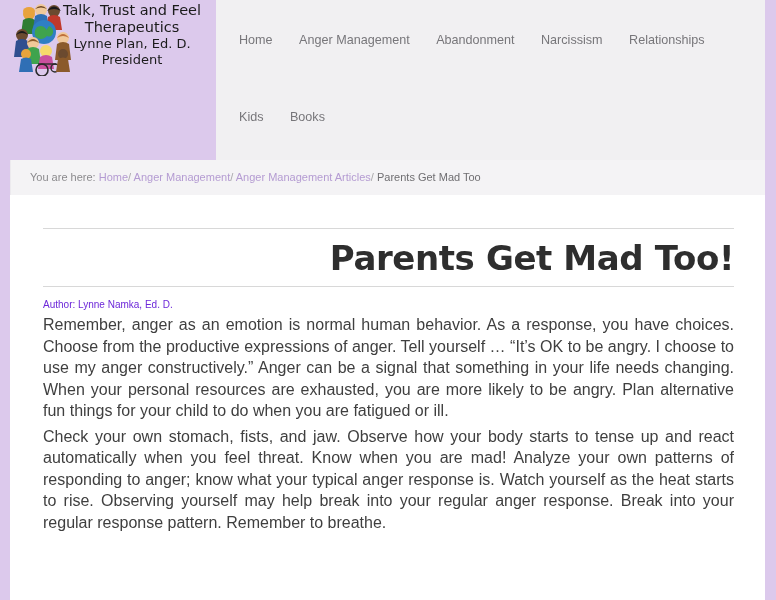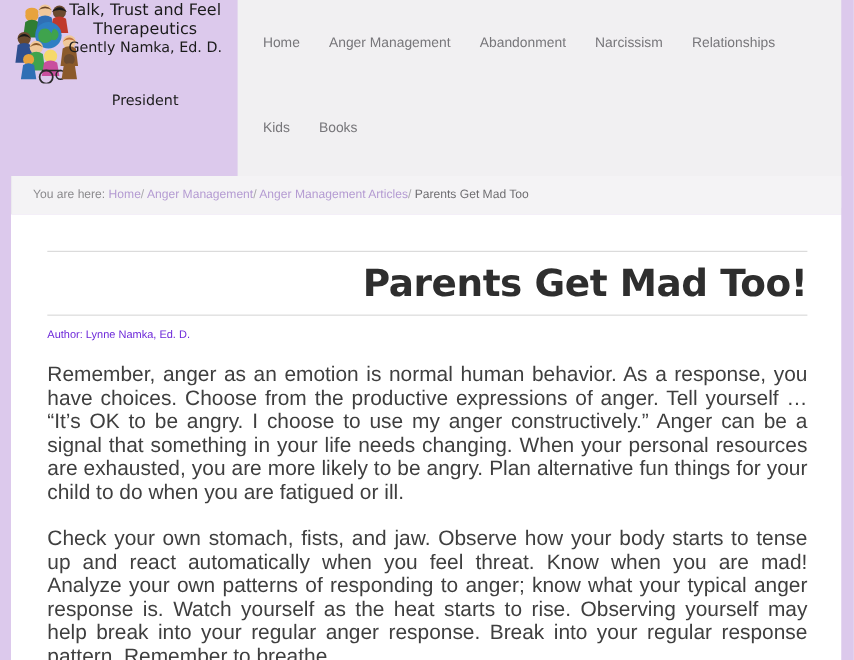--- a/index.html
+++ b/index.html
@@ -64,21 +64,20 @@
     font-size: 13px;
     line-height: 16px;
     color: #1b1b1b;
     font-family: "DejaVu Sans", sans-serif;
   }
   #logo-line3 {
     font-size: 13px;
     line-height: 16px;
     color: #1b1b1b;
     font-family: "DejaVu Sans", sans-serif;
-    margin-top: 32px;
   }
 
   #navbar {
     position: absolute;
     left: 216px; top: 0;
     width: 549px;
     height: 189px;
     background: #f1f0f2;
   }
 
@@ -157,25 +156,25 @@
     letter-spacing: -0.4px;
   }
 
   #author-line {
     font-size: 10px;
     color: #6d28d9;
     padding-top: 12px;
   }
 
   .body-para {
-    font-size: 19px;
+    font-size: 16px;
     line-height: 21.5px;
     color: #3f3f3f;
     text-align: justify;
-    margin-top: 20px;
+    margin-top: 4px;
   }
 
   #right-strip {
     position: absolute;
     left: 765px; top: 0;
     width: 11px;
     height: 600px;
     background: #dcc9ec;
   }
 </style>
@@ -226,21 +225,21 @@
 
         <ellipse cx="13" cy="52" rx="5" ry="5" fill="#e8a33d"></ellipse>
         <path d="M8 57 q5 -3 10 0 l2 13 h-14 z" fill="#2f6fb5"></path>
 
         <ellipse cx="50" cy="52" rx="5" ry="5" fill="#6b4a2f"></ellipse>
         <path d="M45 57 q5 -3 10 0 l2 13 h-14 z" fill="#8b5a2b"></path>
       </svg>
 
       <div id="logo-text">
         <div id="logo-line1">Talk, Trust and Feel Therapeutics</div>
-        <div id="logo-line2">Gently Namka, Ed. D.</div>
+        <div id="logo-line2">Lynne Plan, Ed. D.</div>
         <div id="logo-line3">President</div>
       </div>
     </div>
 
     <nav id="navbar">
       <ul id="nav-list">
         <li><a href="#">Home</a></li>
         <li><a href="#">Anger Management</a></li>
         <li><a href="#">Abandonment</a></li>
         <li><a href="#">Narcissism</a></li>

